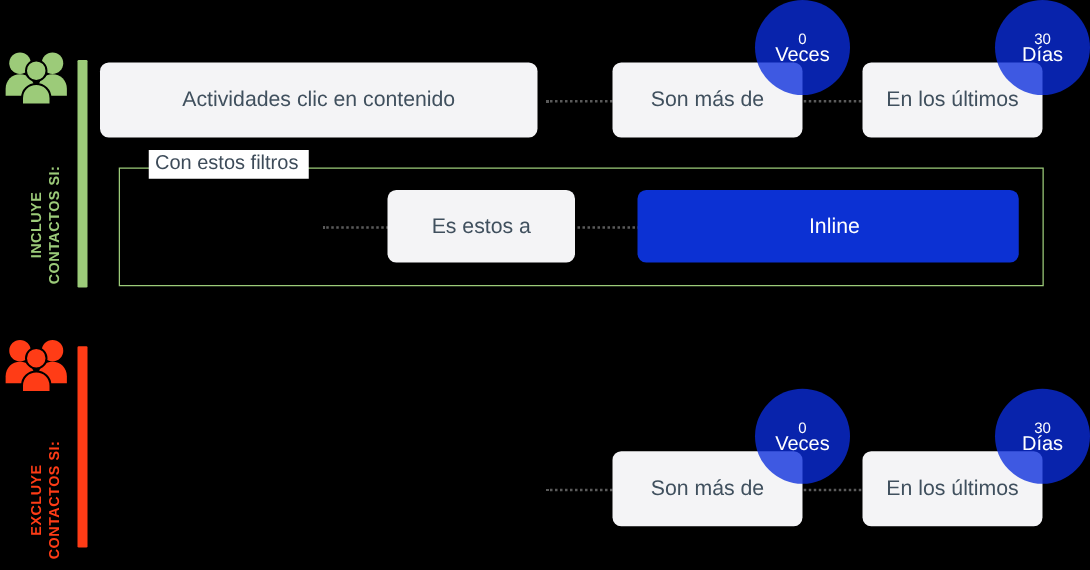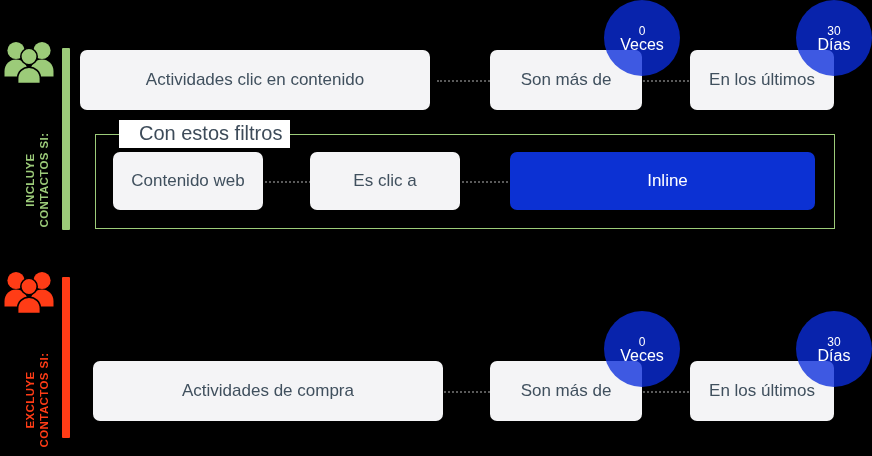--- a/index.html
+++ b/index.html
@@ -107,22 +107,22 @@
   .filter-box {
     position: absolute;
     border: 1px solid #9ccb79;
     box-sizing: border-box;
     background: transparent;
   }
   .filter-legend {
     position: absolute;
     background: #ffffff;
     color: #3d4b59;
-    font-size: 20px;
-    padding: 2px 8px 3px 20px;
+    font-size: 16px;
+    padding: 2px 8px 3px 5px;
     white-space: nowrap;
     z-index: 4;
   }
 </style>
 </head>
 <body>
 
 <div class="stage">
 
   <div class="rail" style="top:38px; height:192px;">
@@ -162,22 +162,21 @@
     <span class="b-num">30</span>
     <span class="b-unit">Días</span>
   </div>
 
   <div class="filter-box" style="left:95px; top:134px; width:740px; height:95px;"></div>
   <div class="filter-legend" style="left:119px; top:120px;">Con estos filtros</div>
 
   <div class="conn" style="left:258px; top:181px; width:60px;"></div>
   <div class="conn" style="left:455px; top:181px; width:60px;"></div>
 
-  <div class="node" style="left:113px; top:152px; width:150px; height:58px;">Contenido web</div>
-  <div class="node" style="left:310px; top:152px; width:150px; height:58px;">Es clic a</div>
+  <div class="node" style="left:310px; top:152px; width:150px; height:58px;">Es estos a</div>
   <div class="node primary" style="left:510px; top:152px; width:305px; height:58px;padding-left:20px;">Inline</div>
 
   <div class="rail" style="top:268px; height:170px;">
     <div class="rail-icon">
       <svg viewBox="0 0 50 46" aria-hidden="true">
         <g fill="#ff3c16">
           <circle cx="12" cy="12.5" r="8.6"></circle>
           <path d="M0.5 33c0-6.8 5.2-11.6 11.5-11.6S23.5 26.2 23.5 33v5.5H0.5z"></path>
           <circle cx="38" cy="12.5" r="8.6"></circle>
           <path d="M26.5 33c0-6.8 5.2-11.6 11.5-11.6S49.5 26.2 49.5 33v5.5H26.5z"></path>
@@ -191,21 +190,20 @@
       </svg>
     </div>
     <div class="rail-label" style="top:118px; color:#ff3c16;">EXCLUYE
 CONTACTOS SI:</div>
     <div class="rail-bar" style="left:62px; top:9px; height:161px; background:#ff3c16;"></div>
   </div>
 
   <div class="conn" style="left:437px; top:391px; width:60px;"></div>
   <div class="conn" style="left:636px; top:391px; width:60px;"></div>
 
-  <div class="node" style="left:93px; top:361px; width:350px; height:60px;">Actividades de compra</div>
   <div class="node" style="left:490px; top:361px; width:152px; height:60px;">Son más de</div>
   <div class="node" style="left:690px; top:361px; width:144px; height:60px;">En los últimos</div>
 
   <div class="badge" style="left:604px; top:311px; width:76px; height:76px;">
     <span class="b-num">0</span>
     <span class="b-unit">Veces</span>
   </div>
   <div class="badge" style="left:796px; top:311px; width:76px; height:76px;">
     <span class="b-num">30</span>
     <span class="b-unit">Días</span>

